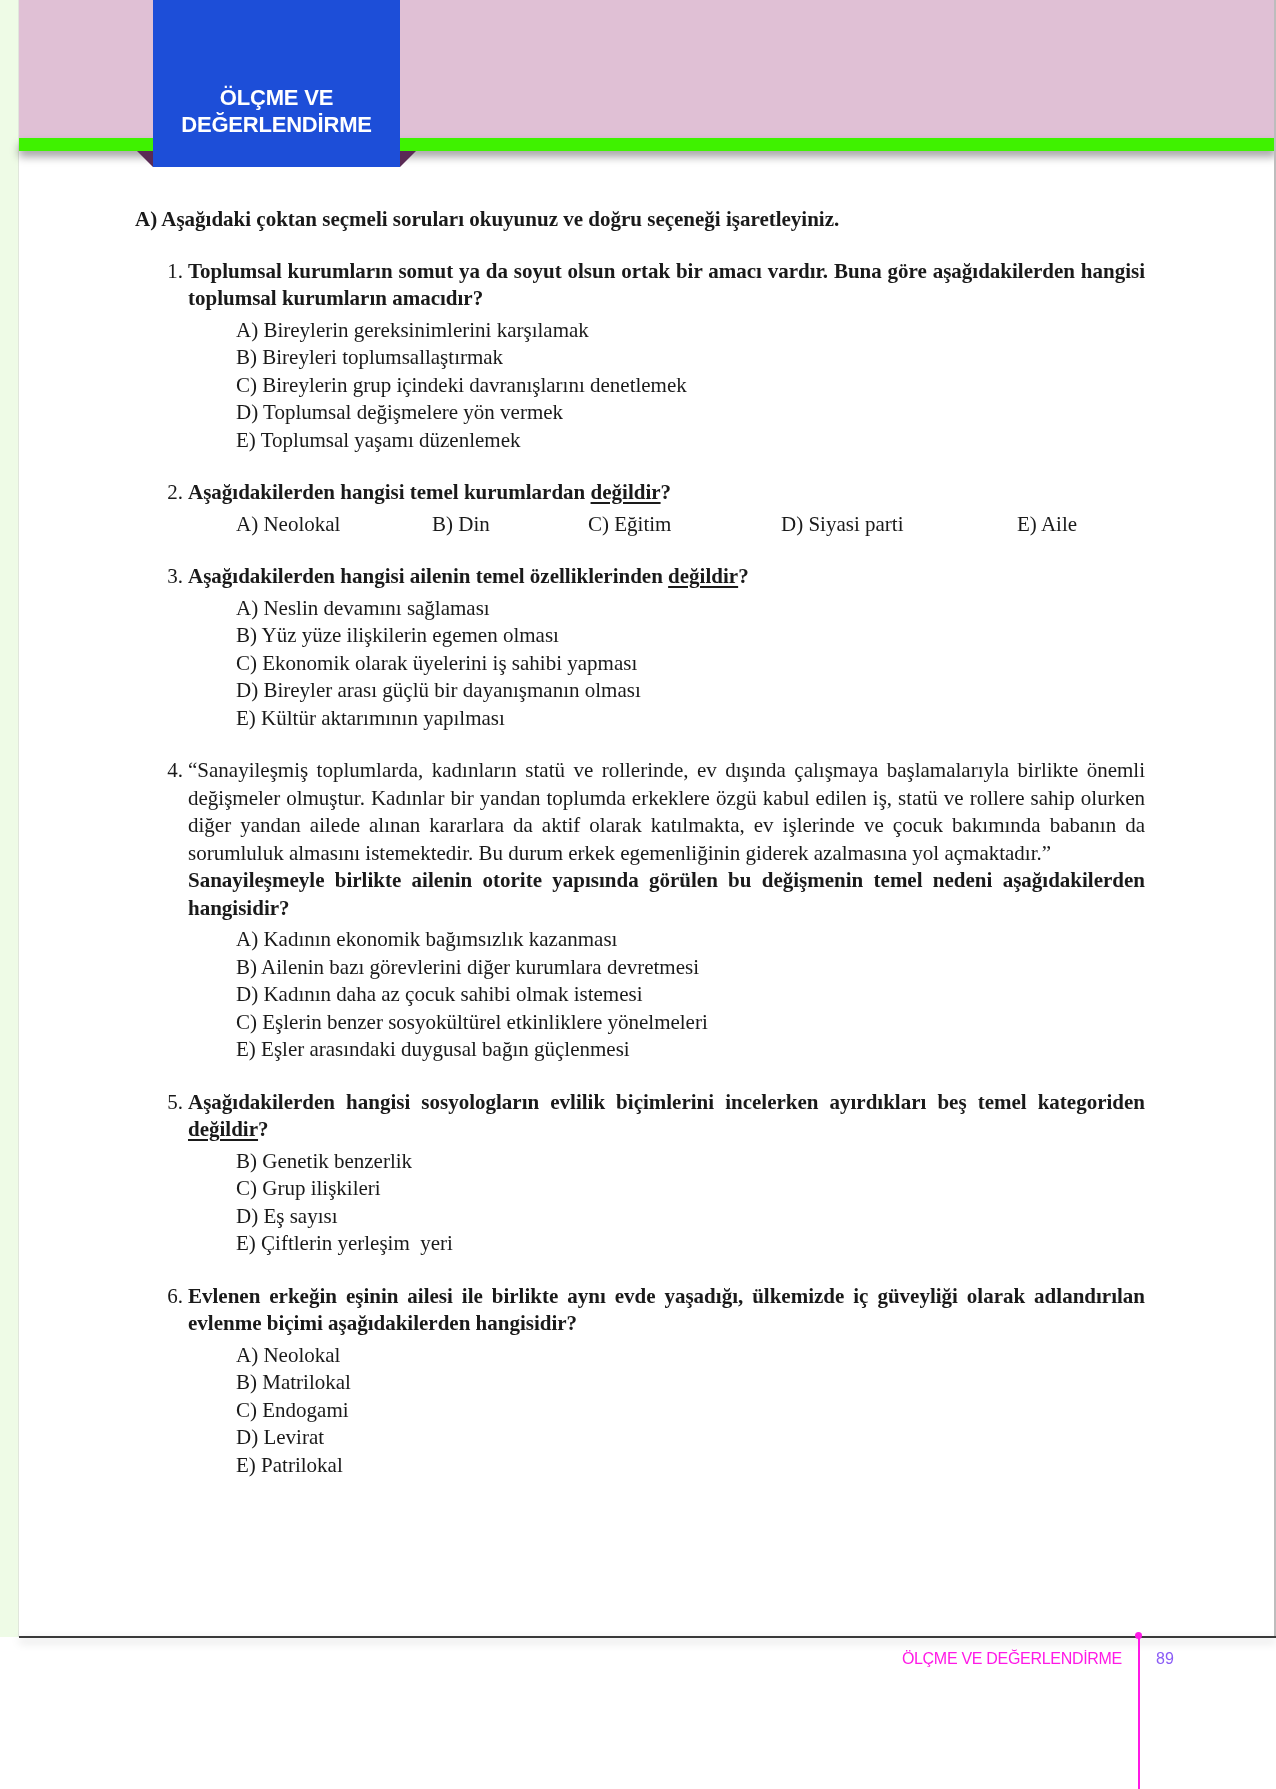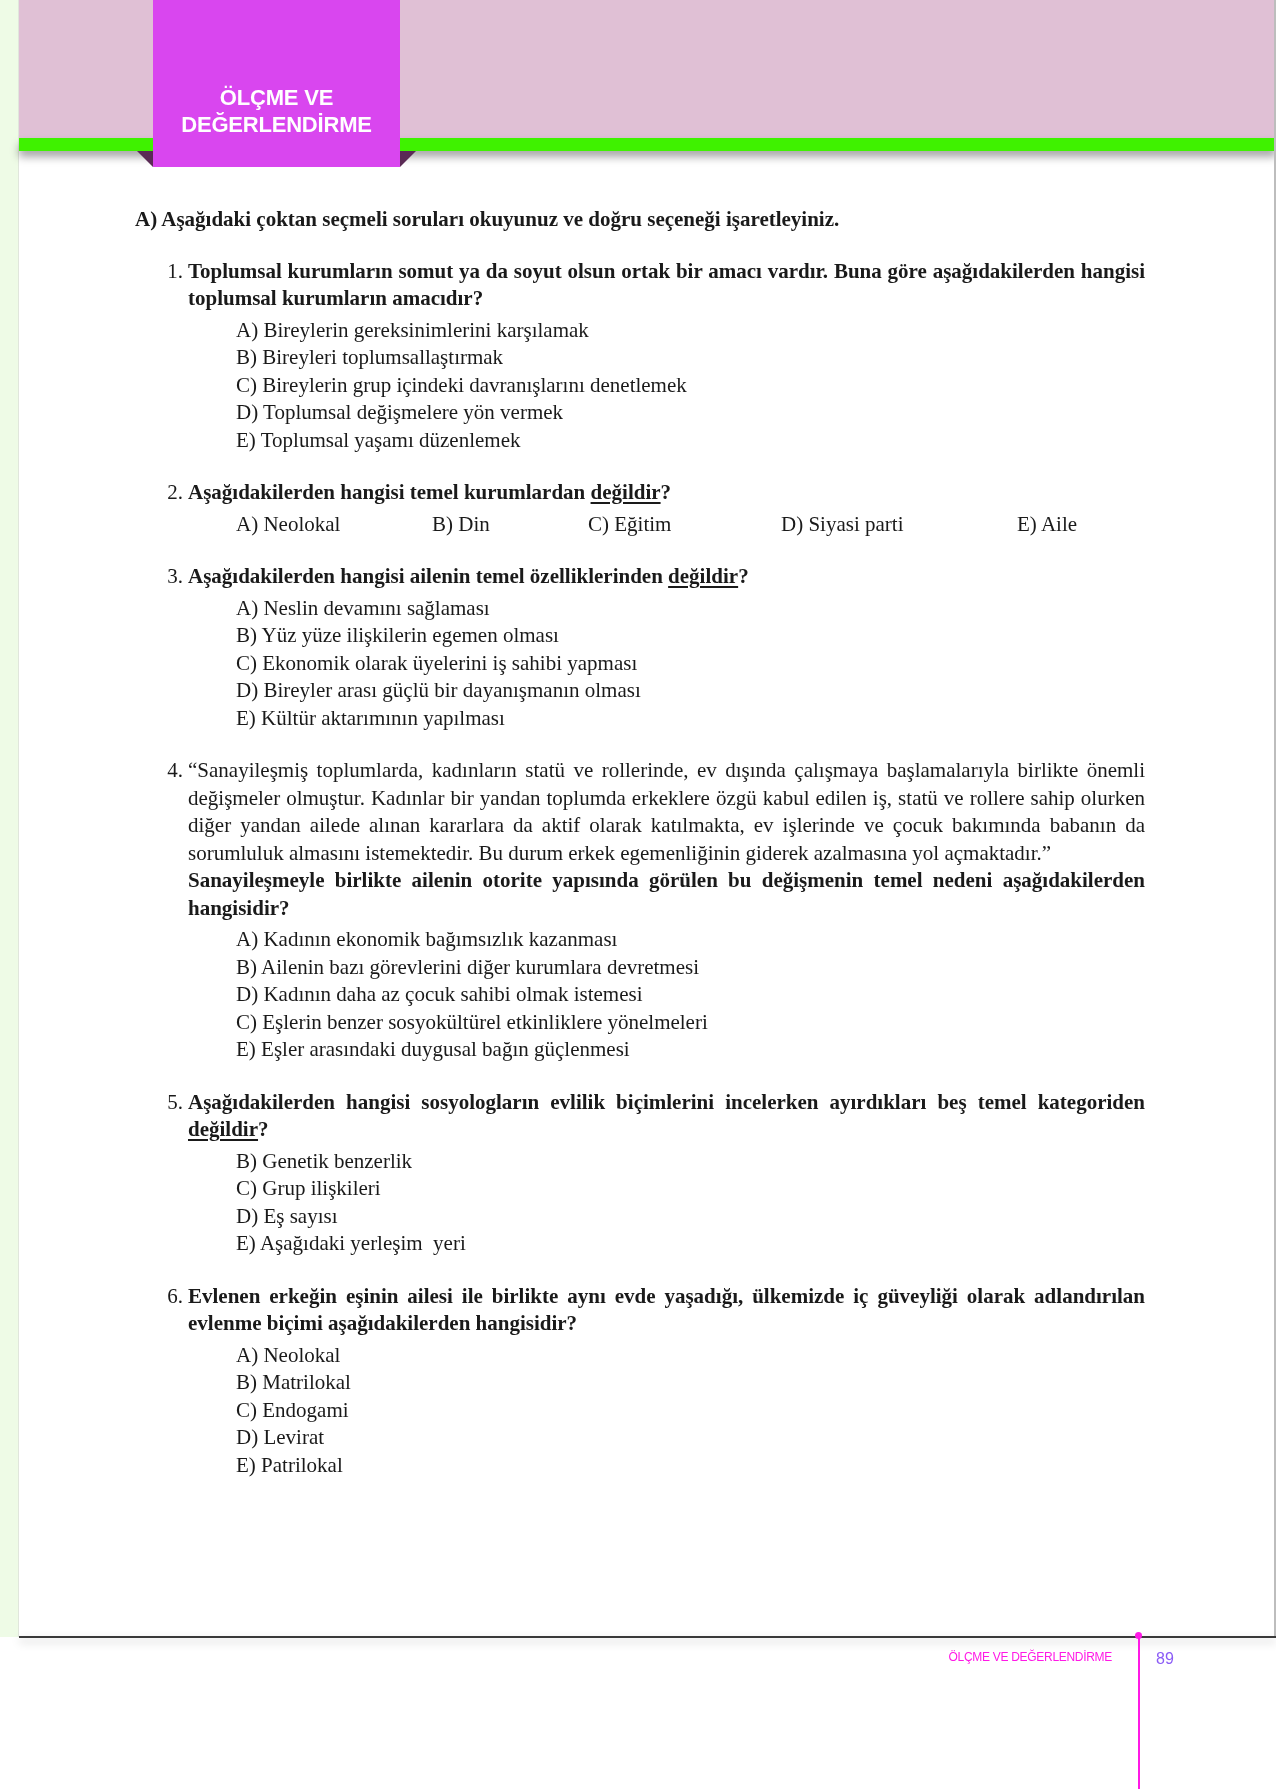--- a/index.html
+++ b/index.html
@@ -20,21 +20,21 @@
   .header-green {
     position: absolute; left: 19px; top: 138px; width: 1257px; height: 13px;
     background: #3ff200;
     box-shadow: 0 6px 8px rgba(0,0,0,0.35);
   }
   .header-right-edge {
     position: absolute; right: 0; top: 0; width: 2px; height: 1637px; background: #bdbdbd;
   }
   .tab {
     position: absolute; left: 153px; top: 0; width: 247px; height: 167px;
-    background: #d946ef; z-index: 3;
+    background: #1d4ed8; z-index: 3;
     display: flex; flex-direction: column; justify-content: flex-end; align-items: center;
     padding-bottom: 29px; box-sizing: border-box;
   }
   .tab-fold-left, .tab-fold-right {
     position: absolute; top: 151px; width: 0; height: 0; z-index: 2;
   }
   .tab-fold-left {
     left: 137px;
     border-top: 16px solid #5a2a55; border-left: 16px solid transparent;
   }
@@ -69,22 +69,22 @@
     position: absolute; left: 19px; top: 1636px; width: 1257px; height: 2px; background: #3a3a3a;
     box-shadow: 0 4px 8px rgba(0,0,0,0.25);
   }
   .footer-vline {
     position: absolute; left: 1138px; top: 1636px; width: 2px; height: 153px; background: #ff19e6;
   }
   .footer-dot {
     position: absolute; left: 1135px; top: 1632px; width: 7px; height: 7px; border-radius: 50%; background: #ff19e6;
   }
   .footer-title {
-    position: absolute; right: 164px; top: 1650px;
-    font-family: "Liberation Sans", "DejaVu Sans", sans-serif; font-size: 12px; color: #ff19e6;
+    position: absolute; right: 154px; top: 1650px;
+    font-family: "Liberation Sans", "DejaVu Sans", sans-serif; font-size: 16px; color: #ff19e6;
     letter-spacing: -0.3px;
   }
   .footer-page {
     position: absolute; left: 1156px; top: 1650px;
     font-family: "Liberation Sans", "DejaVu Sans", sans-serif; font-size: 16px; color: #8b5cf6;
   }
 </style>
 </head>
 <body>
 
@@ -164,21 +164,21 @@
 
   <div class="question">
     <div class="q-row">
       <div class="q-num">5.</div>
       <div class="q-body q-stem"><span>Aşağıdakilerden hangisi sosyologların evlilik biçimlerini incelerken ayırdıkları beş temel kategoriden </span><span class="u">değildir</span><span>?</span></div>
     </div>
     <div class="options">
       <span class="option">B) Genetik benzerlik</span>
       <span class="option">C) Grup ilişkileri</span>
       <span class="option">D) Eş sayısı</span>
-      <span class="option" style="white-space:pre">E) Aşağıdaki yerleşim  yeri</span>
+      <span class="option" style="white-space:pre">E) Çiftlerin yerleşim  yeri</span>
     </div>
   </div>
 
   <div class="question">
     <div class="q-row">
       <div class="q-num">6.</div>
       <div class="q-body q-stem">Evlenen erkeğin eşinin ailesi ile birlikte aynı evde yaşadığı, ülkemizde iç güveyliği olarak adlandırılan evlenme biçimi aşağıdakilerden hangisidir?</div>
     </div>
     <div class="options">
       <span class="option">A) Neolokal</span>

